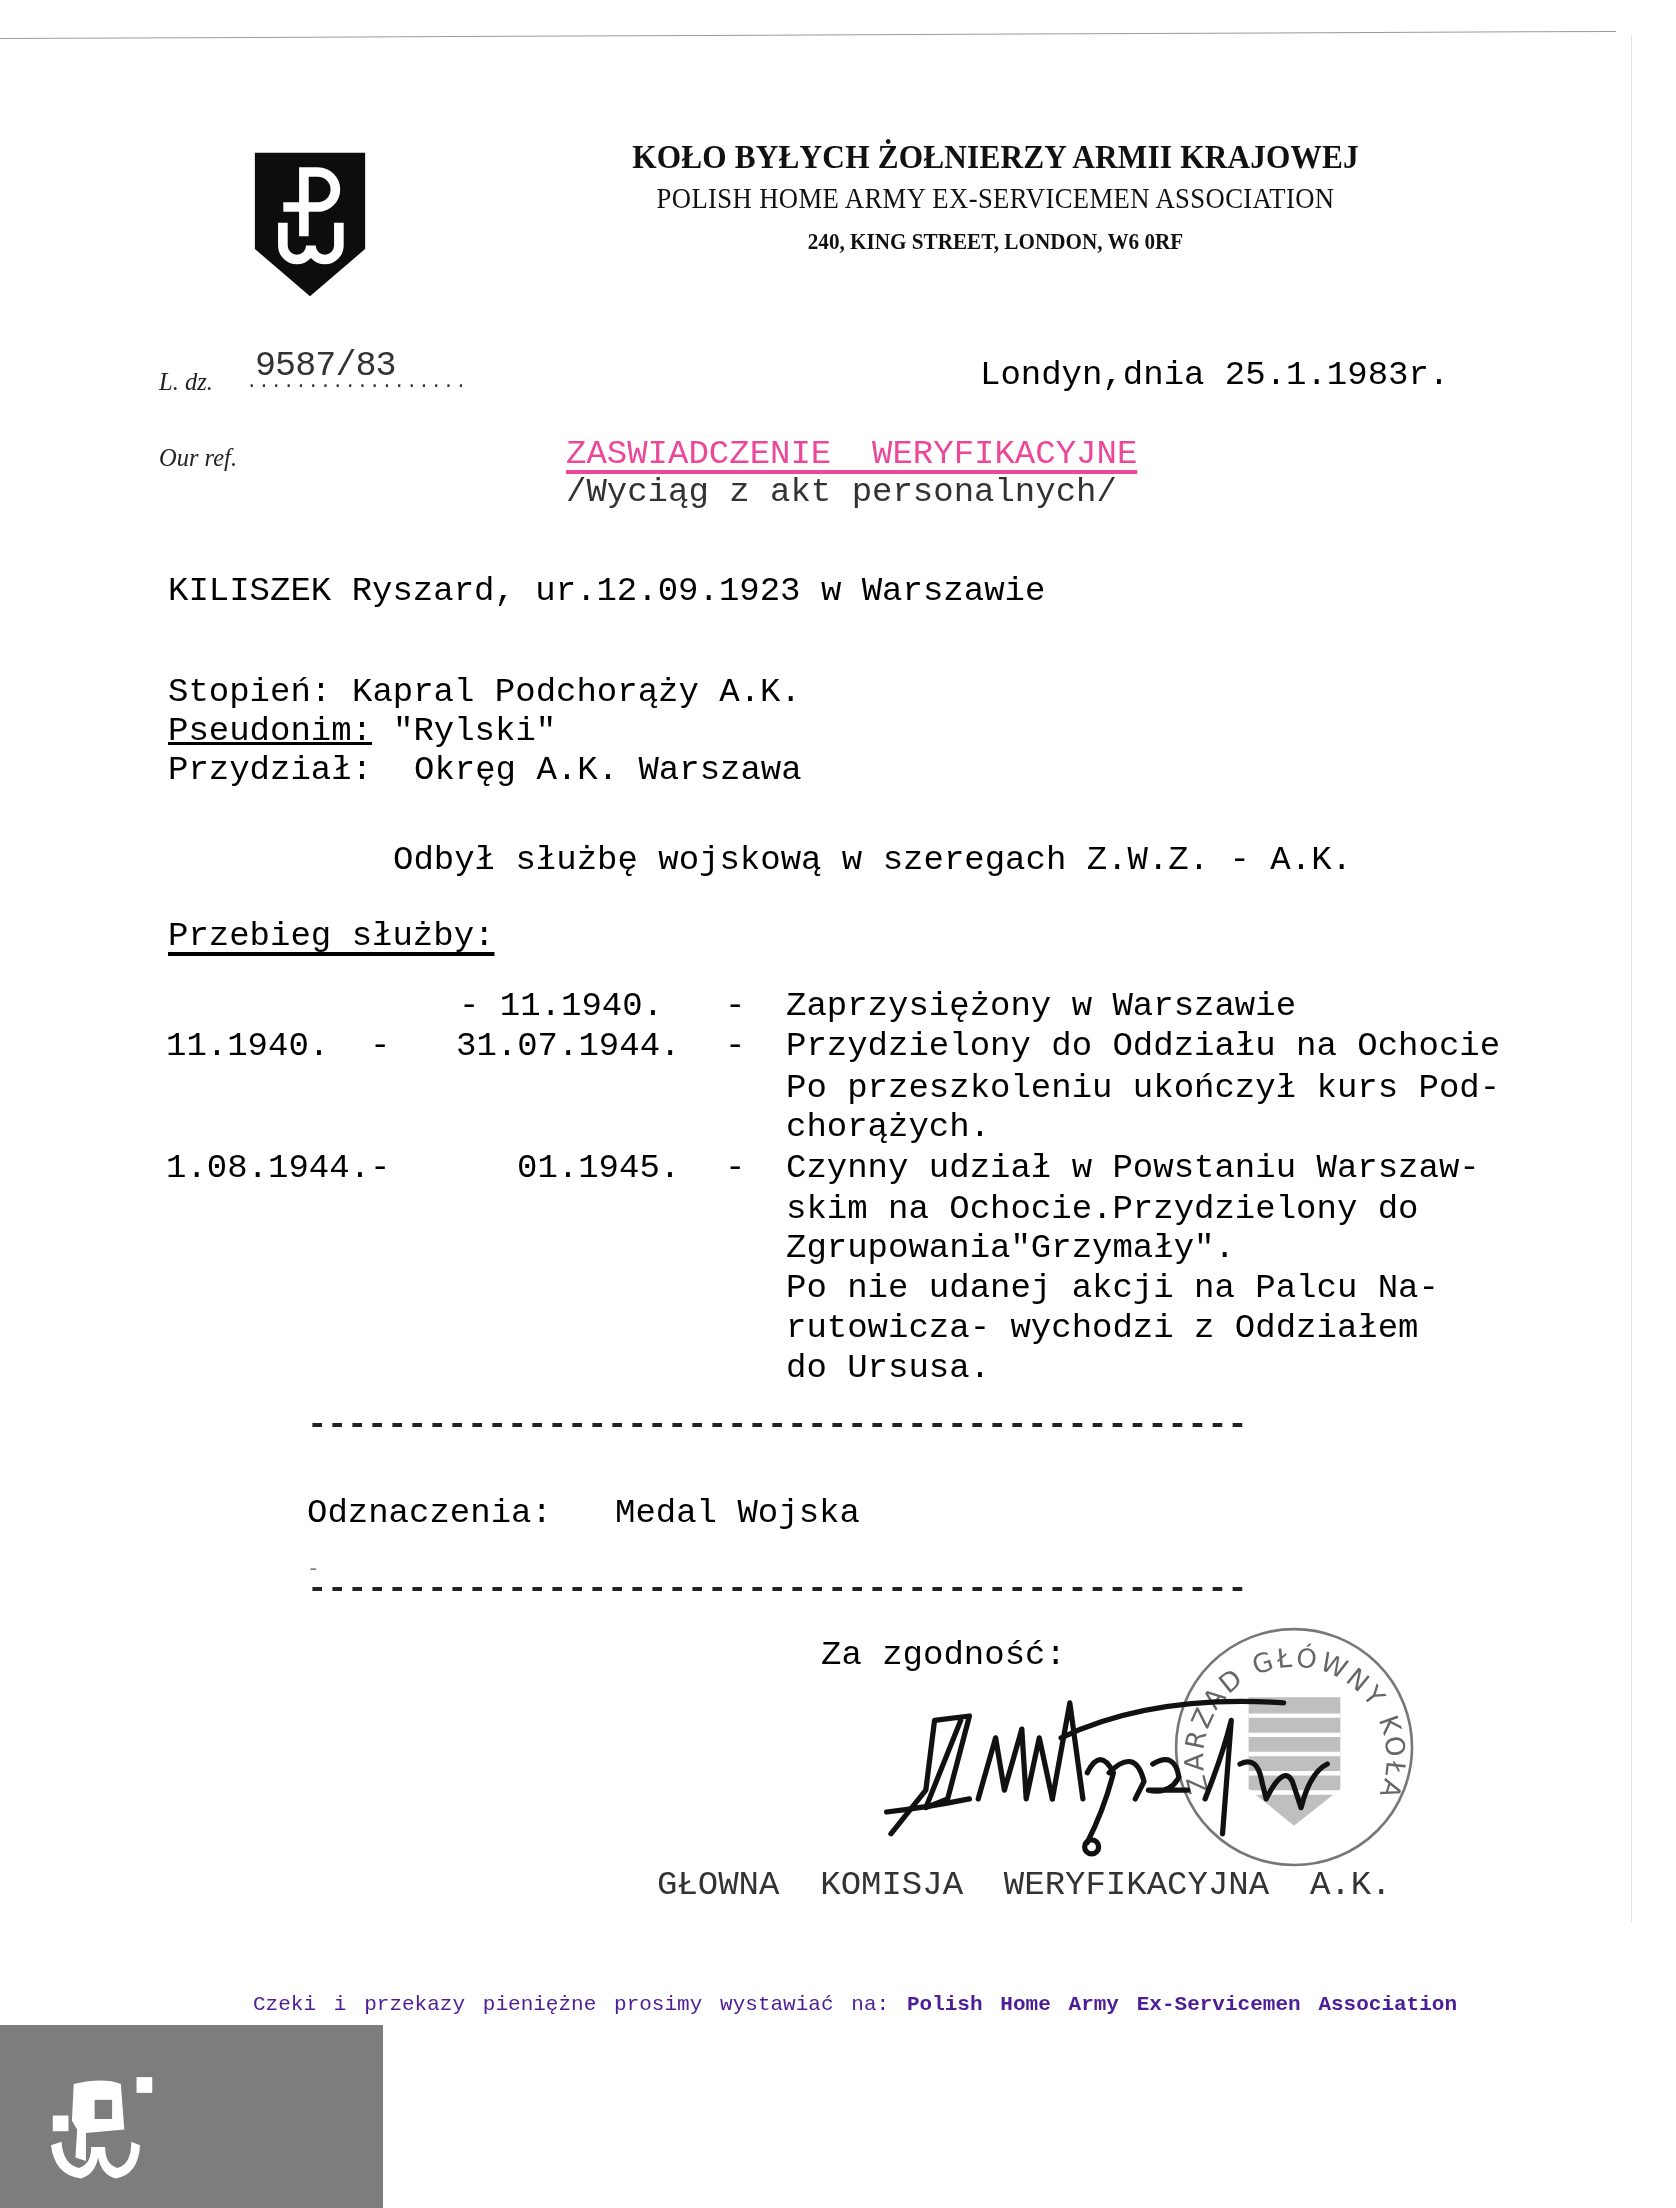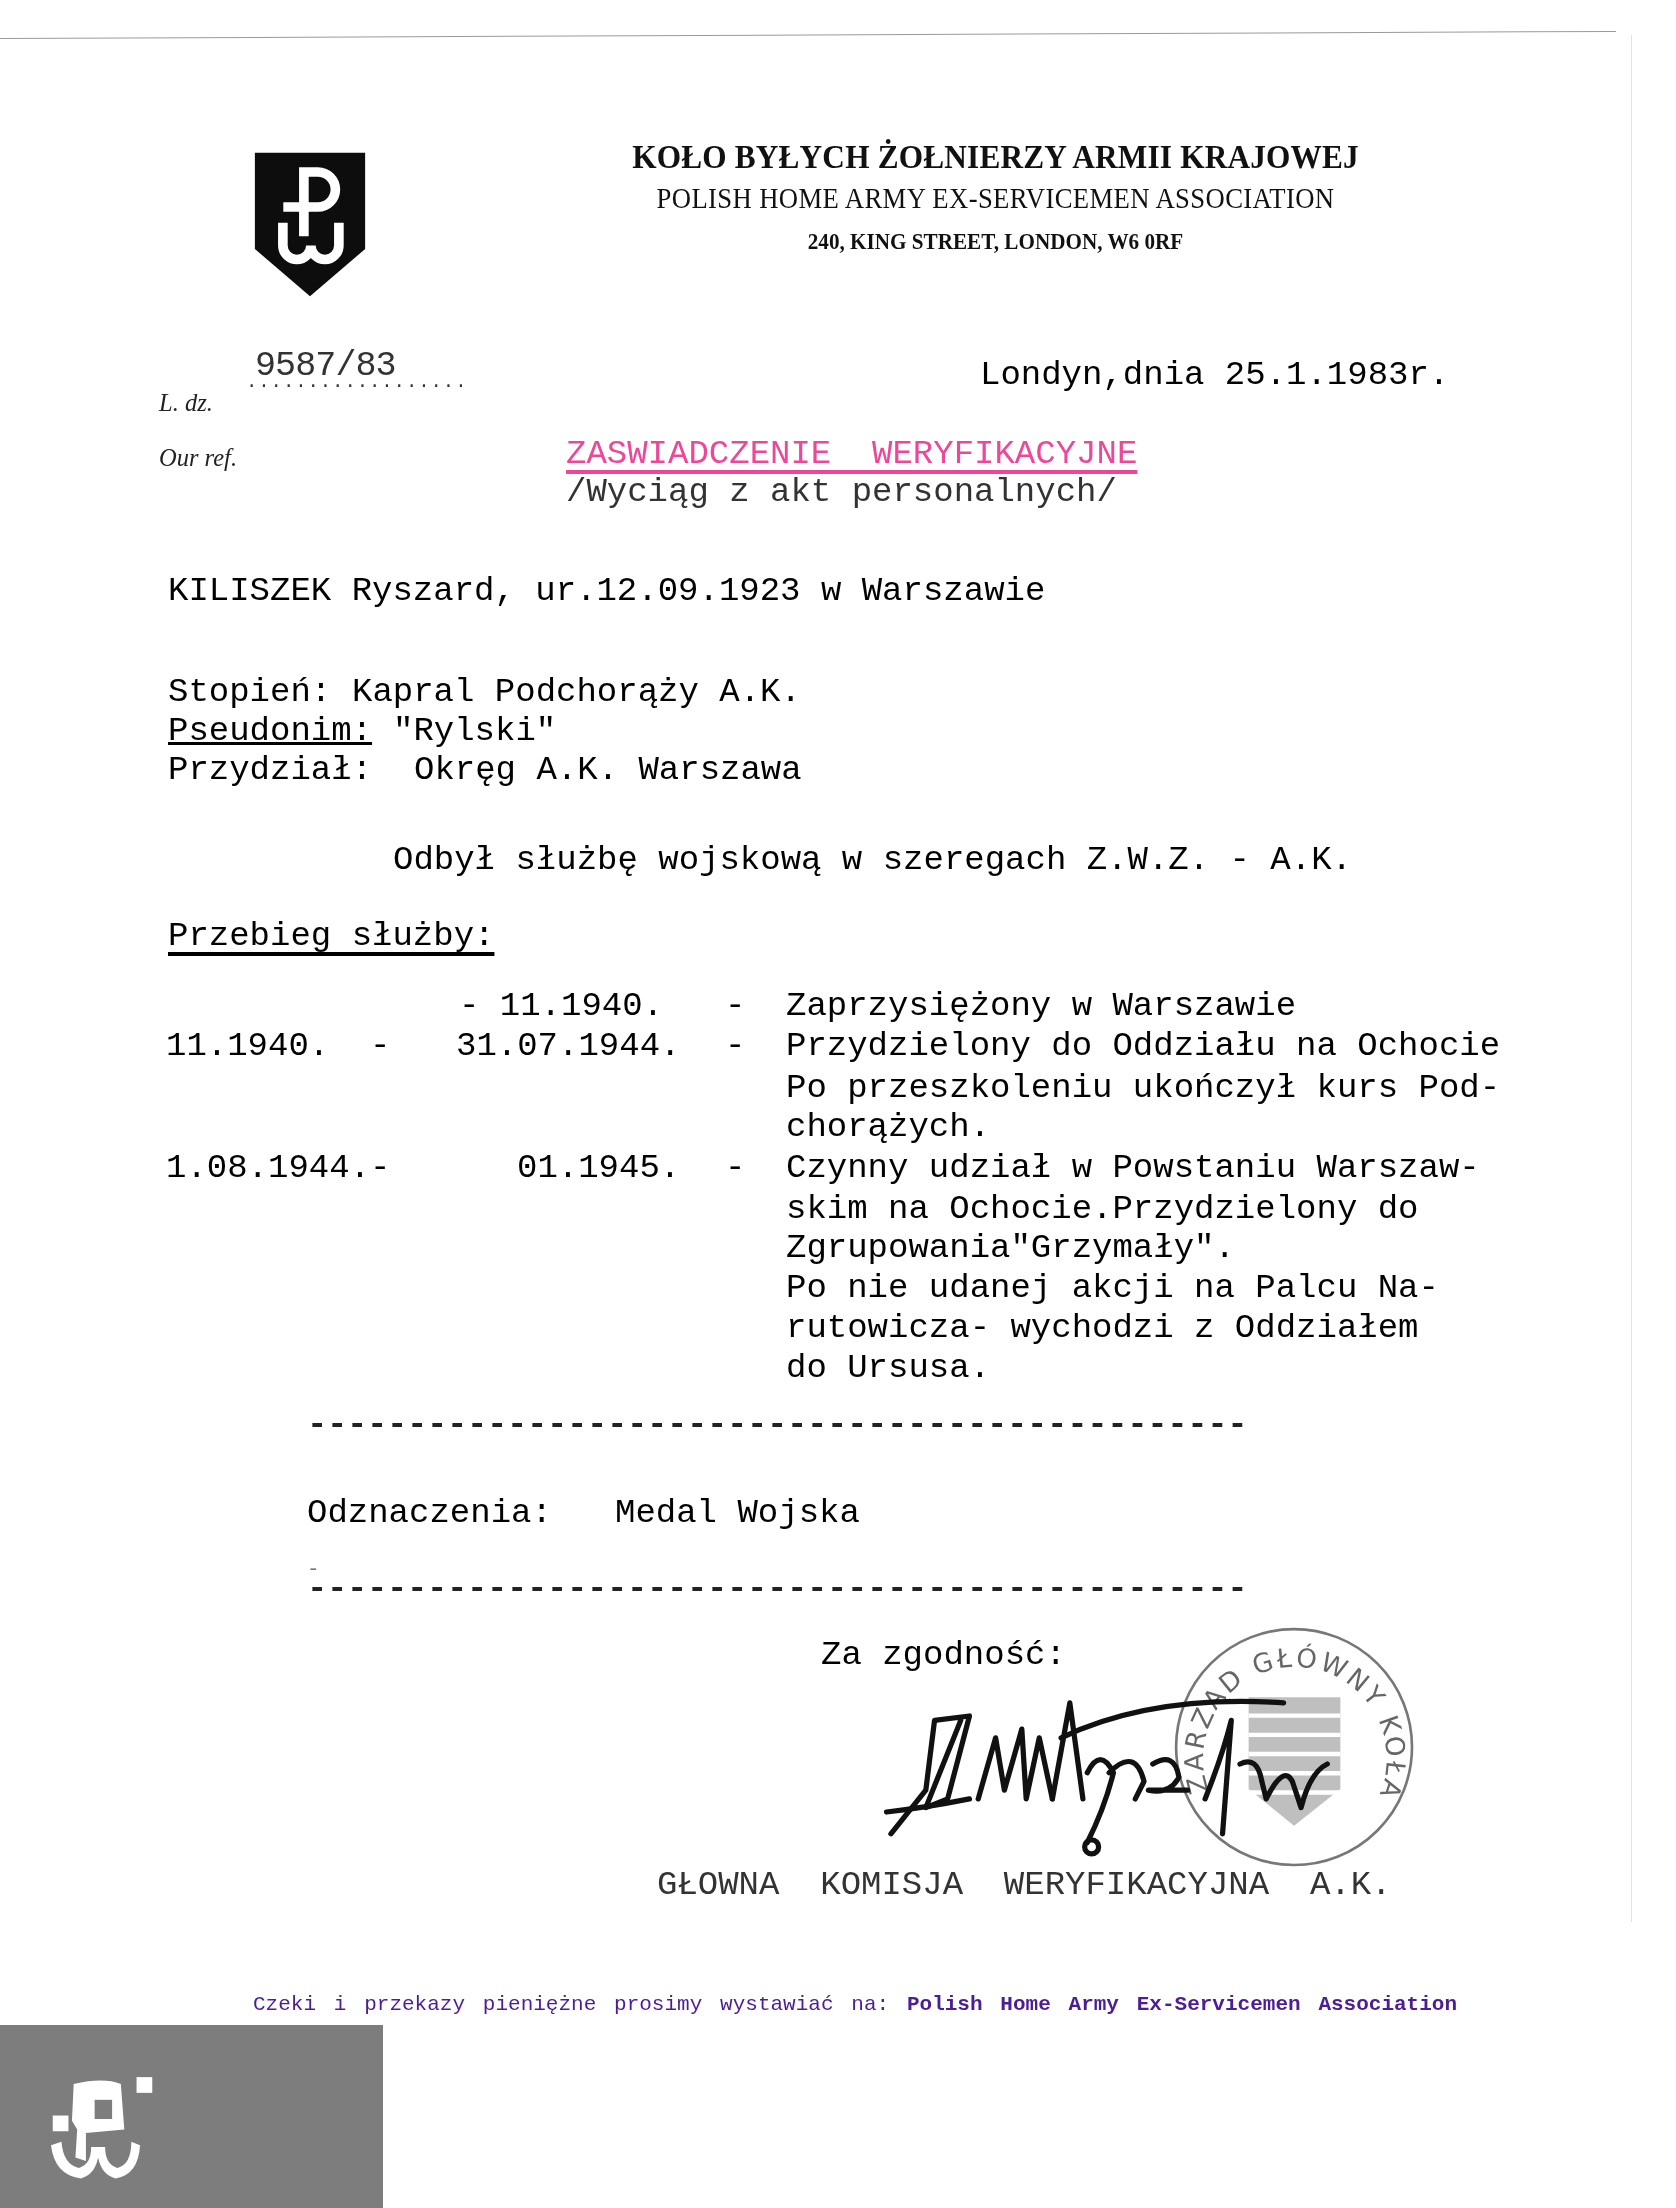--- a/index.html
+++ b/index.html
@@ -22,21 +22,21 @@
   .shield {
     position:absolute; left:253px; top:151px; width:114px; height:147px;
   }
   .hdr { position:absolute; left:597px; width:797px; text-align:center;
          font-family:"Liberation Serif", serif; color:#111; white-space:nowrap; }
   .hdr1 { top:138px; font-size:34px; font-weight:bold; letter-spacing:0.2px; transform:scaleX(0.92); transform-origin:center; }
   .hdr2 { top:182px; font-size:29px; letter-spacing:0.4px; transform:scaleX(0.92); transform-origin:center; }
   .hdr3 { top:229px; font-size:23px; font-weight:bold; transform:scaleX(0.92); transform-origin:center; }
 
   .serif-it { font-family:"Liberation Serif", serif; font-style:italic; color:#222; }
-  .ldz-label { left:159px; top:368px; font-size:24.5px;margin-top:21px; }
+  .ldz-label { left:159px; top:368px; font-size:24.5px; }
   .ldz-dots  { left:246px; top:371px; font-size:19px; letter-spacing:0.9px; color:#333; }
   .ldz-value { left:255px; top:346px; font-size:35px; color:#333; letter-spacing:-0.9px; }
   .ourref { left:159px; top:444px; font-size:24.5px; }
 
   .tw { font-size:34px; line-height:39px; color:#000000; }
   .ul { text-decoration:underline; text-decoration-thickness:3.5px; text-underline-offset:7px; }
 
   .dash-line { font-size:34px; letter-spacing:-0.4px; color:#222; font-weight:bold; }
 
   .museum {

